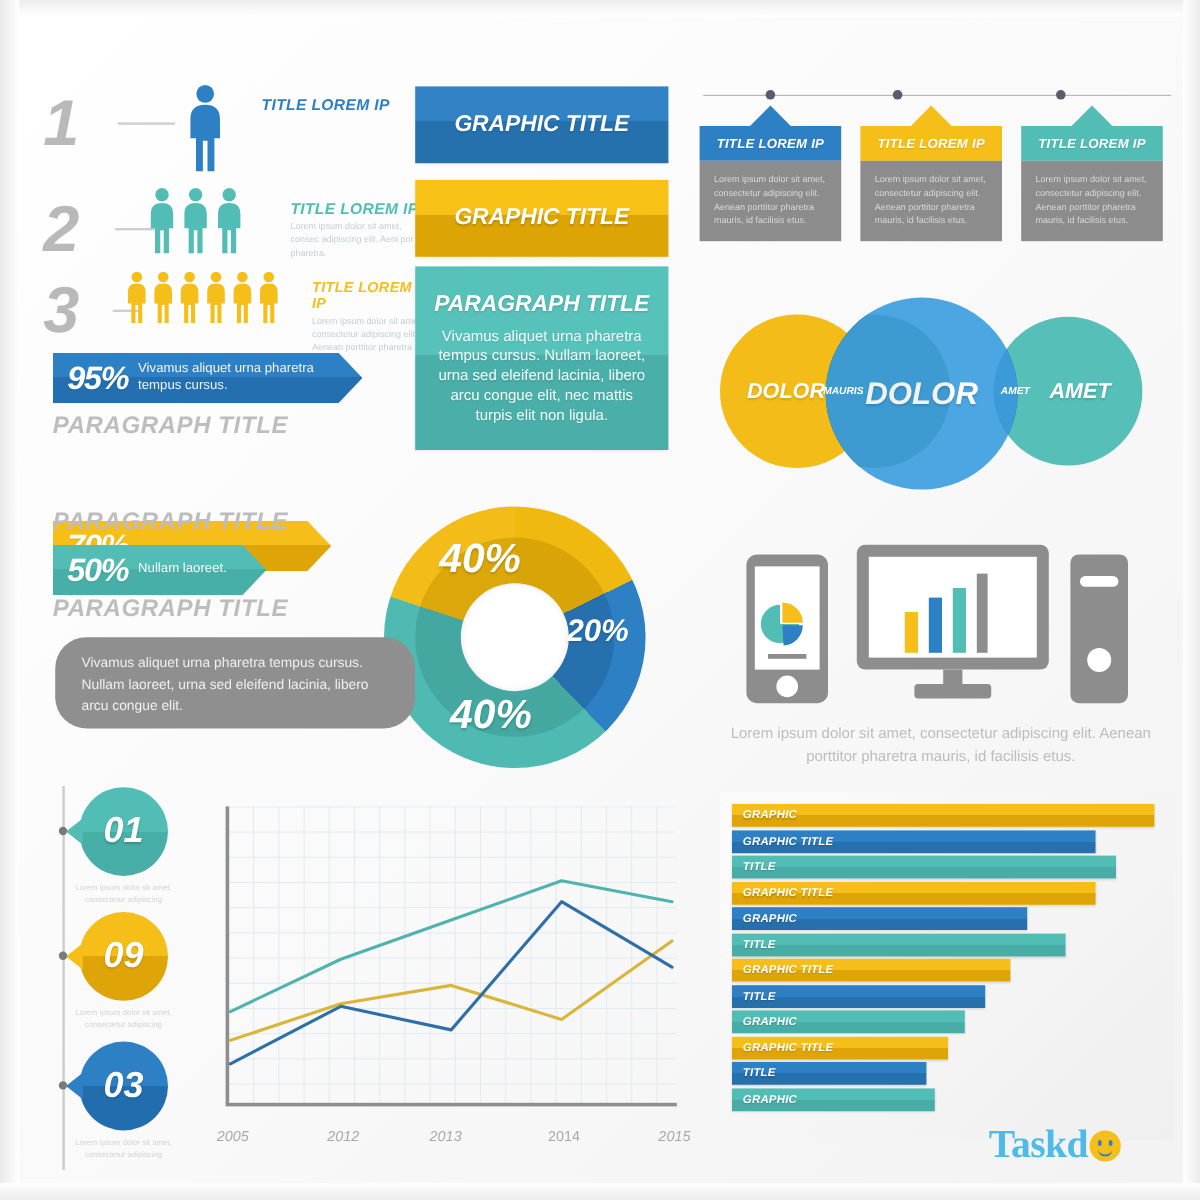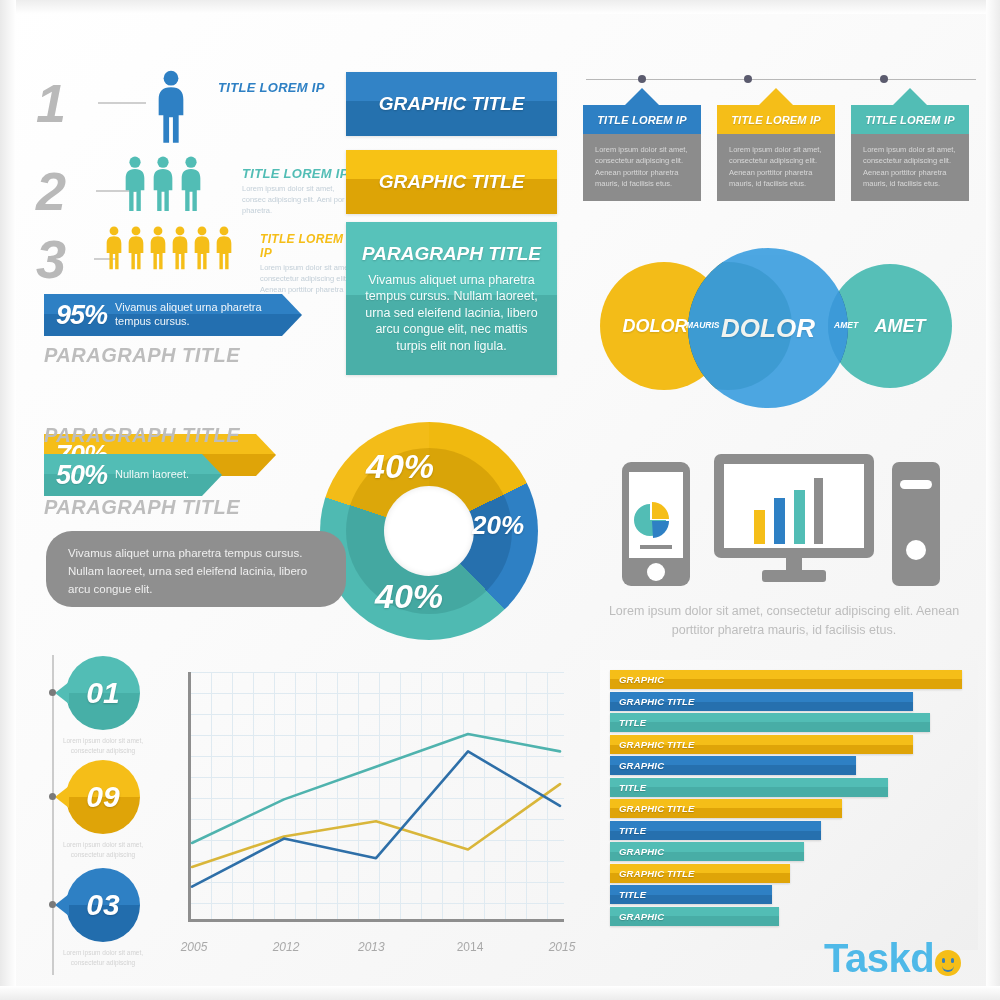--- a/index.html
+++ b/index.html
@@ -78,22 +78,22 @@
   .tl-desc{position:absolute;width:110px;text-align:center;color:#d3d3d3;
     font-size:6.5px;line-height:1.6;}
   .tl-dot{position:absolute;width:7px;height:7px;border-radius:50%;background:#7a7a7a;}
 
   
   .hbar{position:absolute;height:19px;display:flex;align-items:center;
     color:#fff;font-size:9.5px;font-style:italic;font-weight:bold;
     padding-left:9px;box-sizing:border-box;letter-spacing:.2px;
     text-shadow:0 1px 1px rgba(0,0,0,.18);}
 
-  .logo{position:absolute;font-size:40px;font-weight:bold;color:#4fb9e8;
-    letter-spacing:-.5px;}
+  .logo{position:absolute;font-size:33px;font-weight:bold;color:#4fb9e8;
+    letter-spacing:-.5px;font-family:Liberation Serif, serif;}
 </style>
 </head>
 <body>
 
 <div class="page">
   <div class="edge-t"></div>
   <div class="edge-l"></div>
   <div class="edge-r"></div>
   <div class="edge-b"></div>
 

